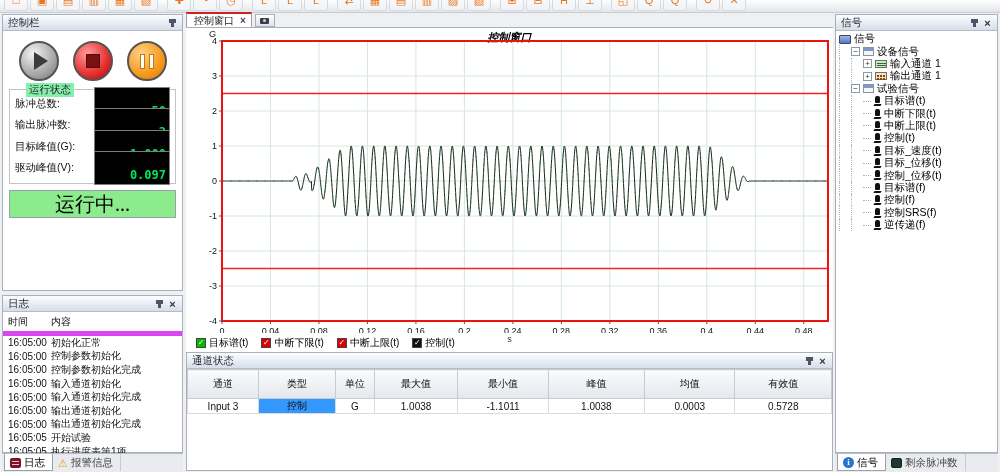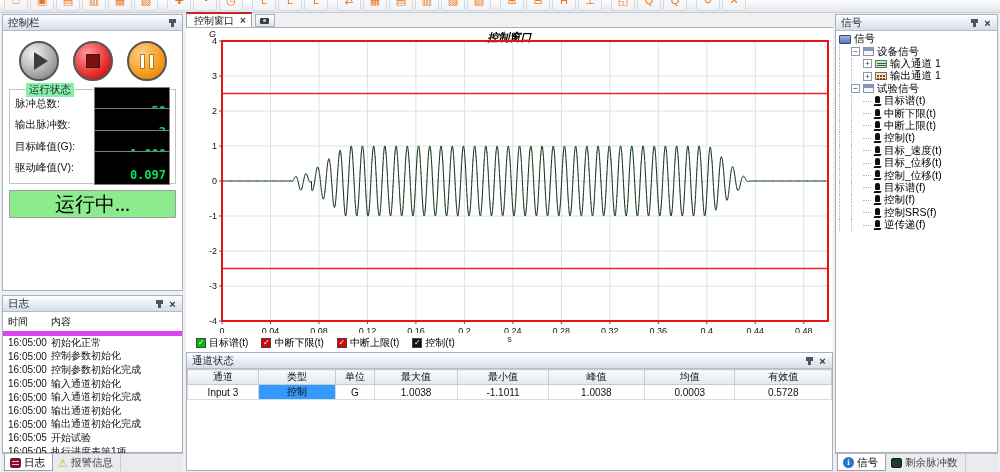--- a/index.html
+++ b/index.html
@@ -99,21 +99,21 @@
   #legend-strip { position:absolute; left:186px; top:333px; width:647px; height:19px; background:#fff;
     display:flex; align-items:center; gap:13px; padding-left:10px; }
   .legend-item { display:flex; align-items:center; gap:3px; font-size:10px; color:#000; }
   .legend-chk { width:10px; height:10px; border:1px solid #444; display:flex; align-items:center;
     justify-content:center; color:#fff; font-size:8px; font-weight:bold; line-height:10px; }
   #xunit-label { position:absolute; left:0; top:1px; width:100%; text-align:center;
     font-size:9px; color:#333; pointer-events:none; }
 
   #channel-panel { left:186px; top:352px; width:647px; height:119px; }
   #channel-table { width:100%; border-collapse:collapse; table-layout:fixed; }
-  #channel-table th { height:15px; background:linear-gradient(#fafbfc,#e4e7ec);
+  #channel-table th { height:29px; background:linear-gradient(#fafbfc,#e4e7ec);
     border:1px solid #c6cad1; font-size:10px; font-weight:normal; color:#111; }
   #channel-table td { height:14px; border:1px solid #d8dbe0; font-size:10px; text-align:center; color:#111; }
   td.type-cell { background:#3399ff; color:#fff; }
 
   
   #signal-panel { left:835px; top:14px; width:163px; height:439px; }
   #tree { padding:2px 0 0 3px; }
   .tree-row { display:flex; align-items:center; height:12.4px; font-size:10.5px; color:#000;
     white-space:nowrap; }
   .tree-indent { width:12px; flex:0 0 auto; border-left:1px dotted #b5b5b5; height:100%; }

